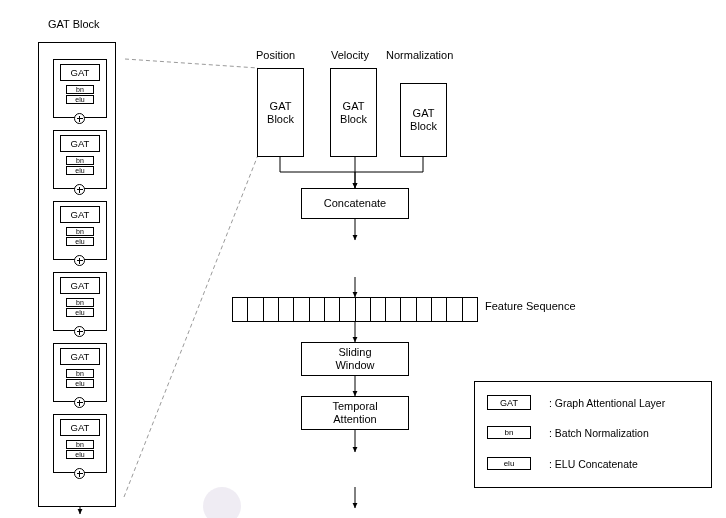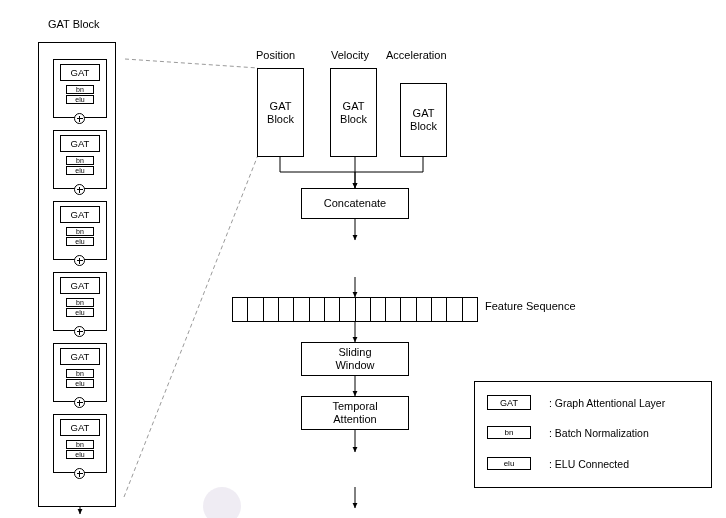--- a/index.html
+++ b/index.html
@@ -262,21 +262,21 @@
   <div class="plus" style="left:74px; top:397px;"></div>
 
   <div class="unit-frame" style="left:53px; top:414px; width:54px; height:59px;"></div>
   <div class="sub-gat" style="left:60px; top:419px; width:40px; height:17px;">GAT</div>
   <div class="sub-bn" style="left:66px; top:440px; width:28px; height:9px;">bn</div>
   <div class="sub-elu" style="left:66px; top:450px; width:28px; height:9px;">elu</div>
   <div class="plus" style="left:74px; top:468px;"></div>
 
   <div class="lbl" style="left:256px; top:49px;">Position</div>
   <div class="lbl" style="left:331px; top:49px;">Velocity</div>
-  <div class="lbl" style="left:386px; top:49px;">Acceleration</div>
+  <div class="lbl" style="left:386px; top:49px;">Normalization</div>
 
   <div class="box" style="left:257px; top:68px; width:47px; height:89px; flex-direction:column;">
     <span>GAT</span>
     <span>Block</span>
   </div>
   <div class="box" style="left:330px; top:68px; width:47px; height:89px; flex-direction:column;">
     <span>GAT</span>
     <span>Block</span>
   </div>
   <div class="box" style="left:400px; top:83px; width:47px; height:74px; flex-direction:column;">
@@ -327,16 +327,16 @@
     <span class="legend-text">: Graph Attentional Layer</span>
   </div>
 
   <div class="legend-row" style="left:487px; top:426px;">
     <span class="legend-chip" style="width:44px; height:13px; font-size:8px;">bn</span>
     <span class="legend-text">: Batch Normalization</span>
   </div>
 
   <div class="legend-row" style="left:487px; top:457px;">
     <span class="legend-chip" style="width:44px; height:13px; font-size:8px;">elu</span>
-    <span class="legend-text">: ELU Connected</span>
+    <span class="legend-text">: ELU Concatenate</span>
   </div>
 
 </div>
 
 </body></html>

